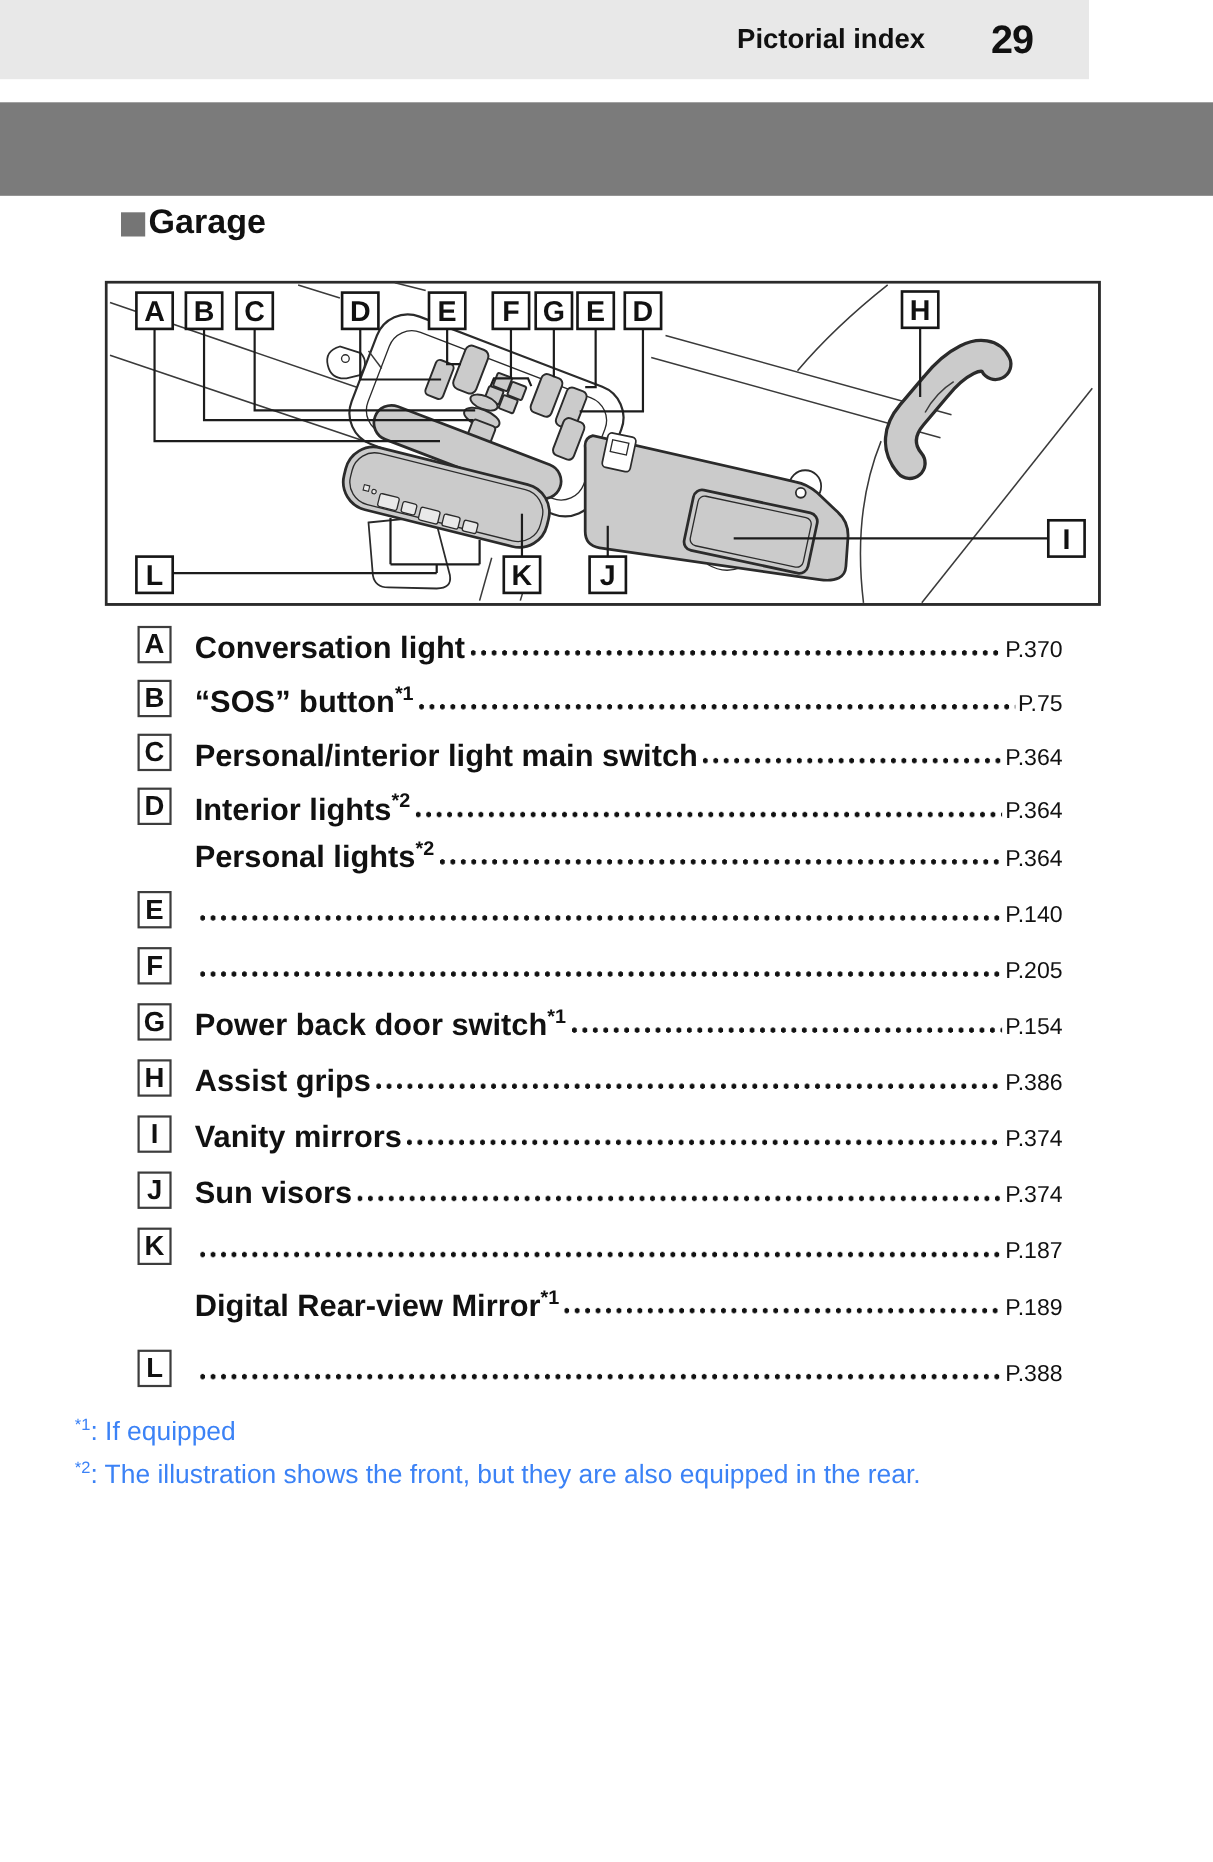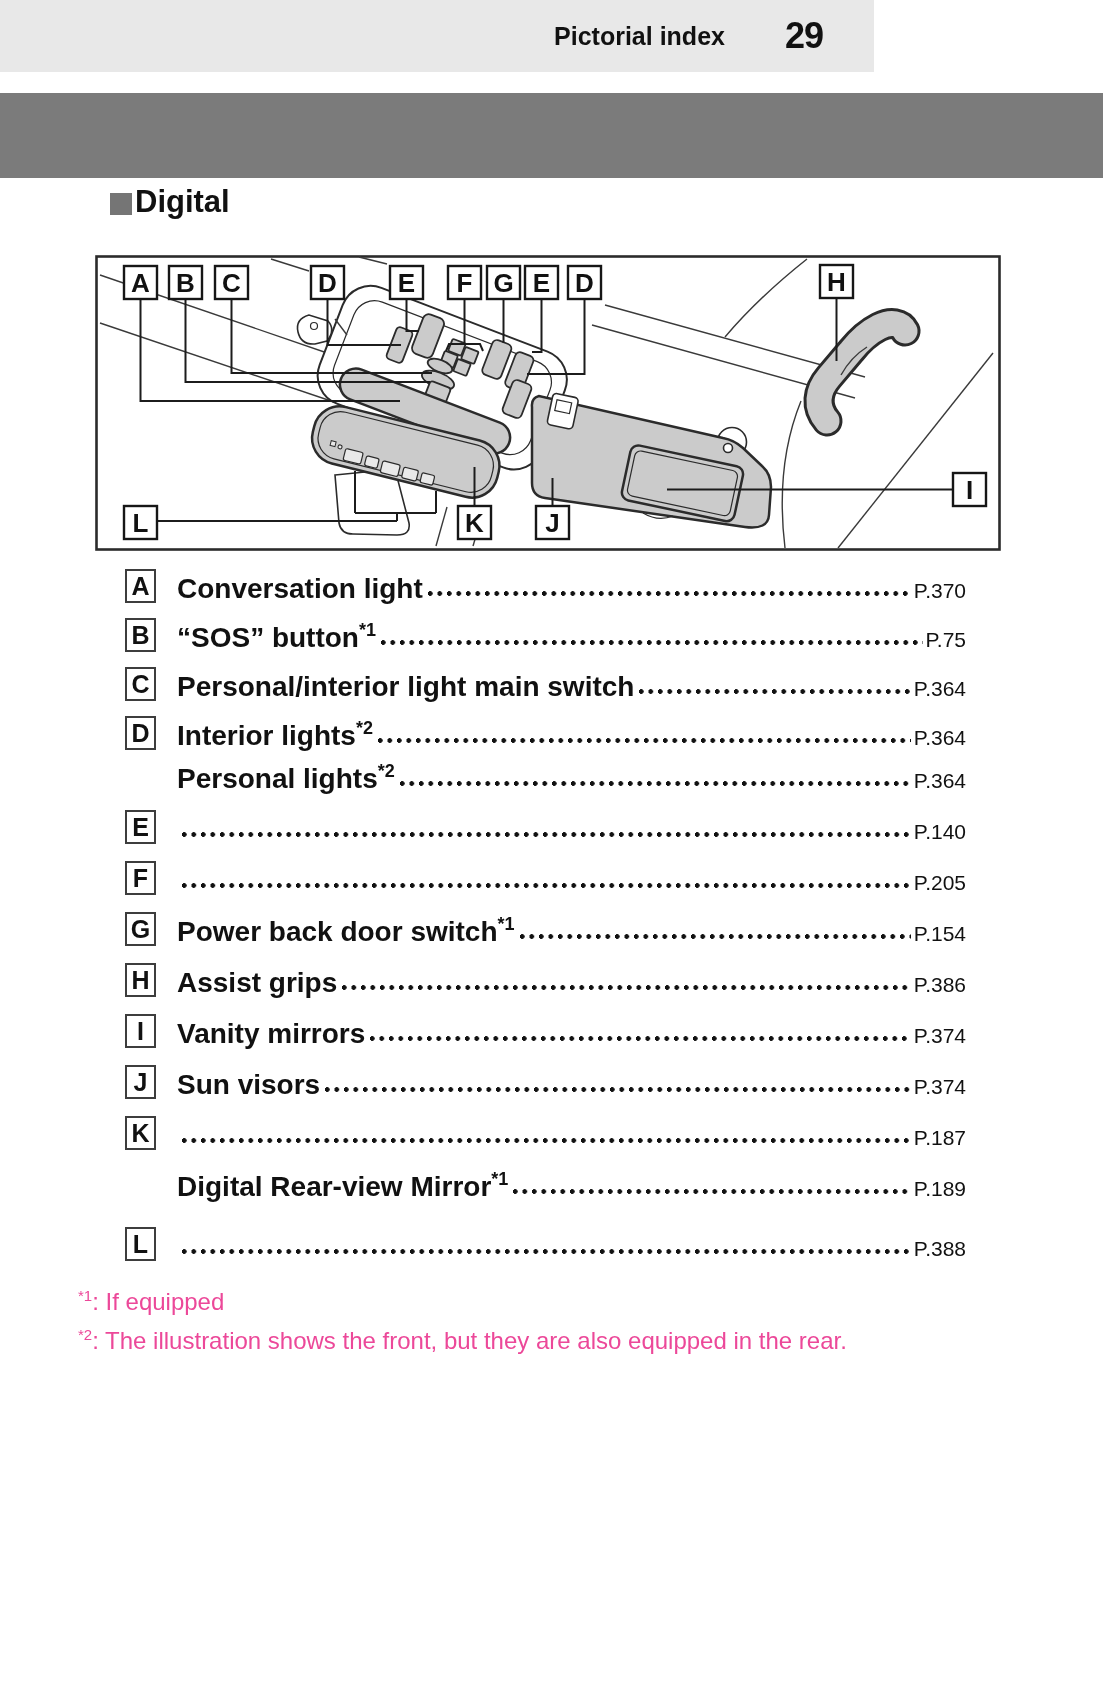--- a/index.html
+++ b/index.html
@@ -1,21 +1,21 @@
 <!DOCTYPE html>
 <html><head>
 <meta charset="utf-8">
 <style>
   html,body{margin:0;padding:0}
   body{
     width:1103px;height:1693px;position:relative;overflow:hidden;
     background:#fff;color:#111;
     font-family:"Liberation Sans",sans-serif;
   }
-  .band-top{position:absolute;left:0;top:0;width:874px;height:72px;background:#e8e8e8;
+  .band-top{position:absolute;left:0;top:0;width:990px;height:72px;background:#e8e8e8;
     display:flex;align-items:center;justify-content:flex-end}
   .band-top .hdr-title{font-weight:700;font-size:25px}
   .band-top .hdr-num{font-weight:700;font-size:36px;margin-left:60px;margin-right:51px;letter-spacing:-1px}
   .band-dark{position:absolute;left:0;top:93px;width:1103px;height:85px;background:#7b7b7b}
   .heading{position:absolute;left:110px;top:184px;display:flex;align-items:center}
   .heading .sq{width:22px;height:22px;background:#757575;margin-right:3px;margin-top:3px}
   .heading .txt{font-weight:700;font-size:31px}
 
   .diagram{position:absolute;left:95px;top:255px}
 
@@ -26,21 +26,21 @@
     display:flex;align-items:center;justify-content:center;font-weight:700;font-size:25px;
     background:#fff;margin-right:21px}
   .spacer{width:52px;flex:0 0 52px}
   .label{font-weight:700;font-size:28px;line-height:1.05;white-space:nowrap}
   .supmark{font-size:18px;font-weight:700;position:relative;top:-11px}
   .dots{flex:1;height:5px;margin:0 3px 7px 5px;
     background-image:radial-gradient(circle at 2.2px 2.5px,#111 2.1px,transparent 2.6px);
     background-size:9.5px 5px;background-repeat:repeat-x}
   .pref{font-weight:400;font-size:21px;white-space:nowrap}
 
-  .footnotes{position:absolute;left:78px;top:1288px;font-size:24px;color:#ec4899}
+  .footnotes{position:absolute;left:68px;top:1288px;font-size:24px;color:#3b82f6}
   .fn{margin-bottom:11px}
   .fn .fsup{font-size:15px;position:relative;top:-9px}
 
   
   .thin{stroke:#3a3a3a;stroke-width:1.4;fill:none}
   .ld{stroke:#1c1c1c;stroke-width:2;fill:none}
   .shape{fill:#cbcbcb;stroke:#2b2b2b;stroke-width:1.8}
   .shape2{fill:#cbcbcb;stroke:#2b2b2b;stroke-width:2.5}
   .whiteS{fill:#fff;stroke:#2b2b2b;stroke-width:1.6}
   .inner{fill:none;stroke:#2b2b2b;stroke-width:1.2}
@@ -52,21 +52,21 @@
 
 <div class="band-top">
   <span class="hdr-title">Pictorial index</span>
   <span class="hdr-num">29</span>
 </div>
 
 <div class="band-dark"></div>
 
 <div class="heading">
   <span class="sq"></span>
-  <span class="txt">Digital</span>
+  <span class="txt">Garage</span>
 </div>
 
 <div class="diagram">
 <svg width="906" height="296" viewBox="0 0 906 296" xmlns="http://www.w3.org/2000/svg">
 
   <rect x="1.5" y="1.5" width="903" height="293" fill="#fff" stroke="#2b2b2b" stroke-width="2.6"></rect>
 
   <g>
     <path class="thin" d="M5,20 L238,100"></path>
     <path class="thin" d="M5,68 L242,148"></path>

